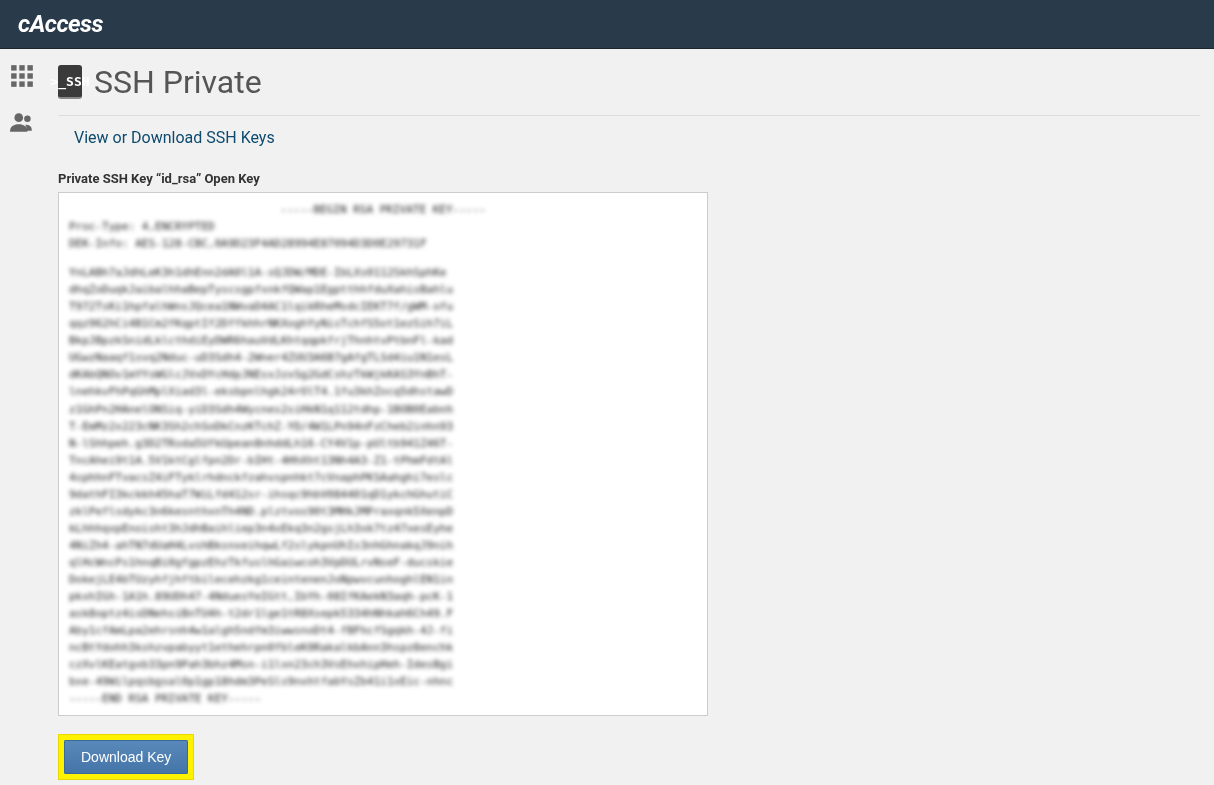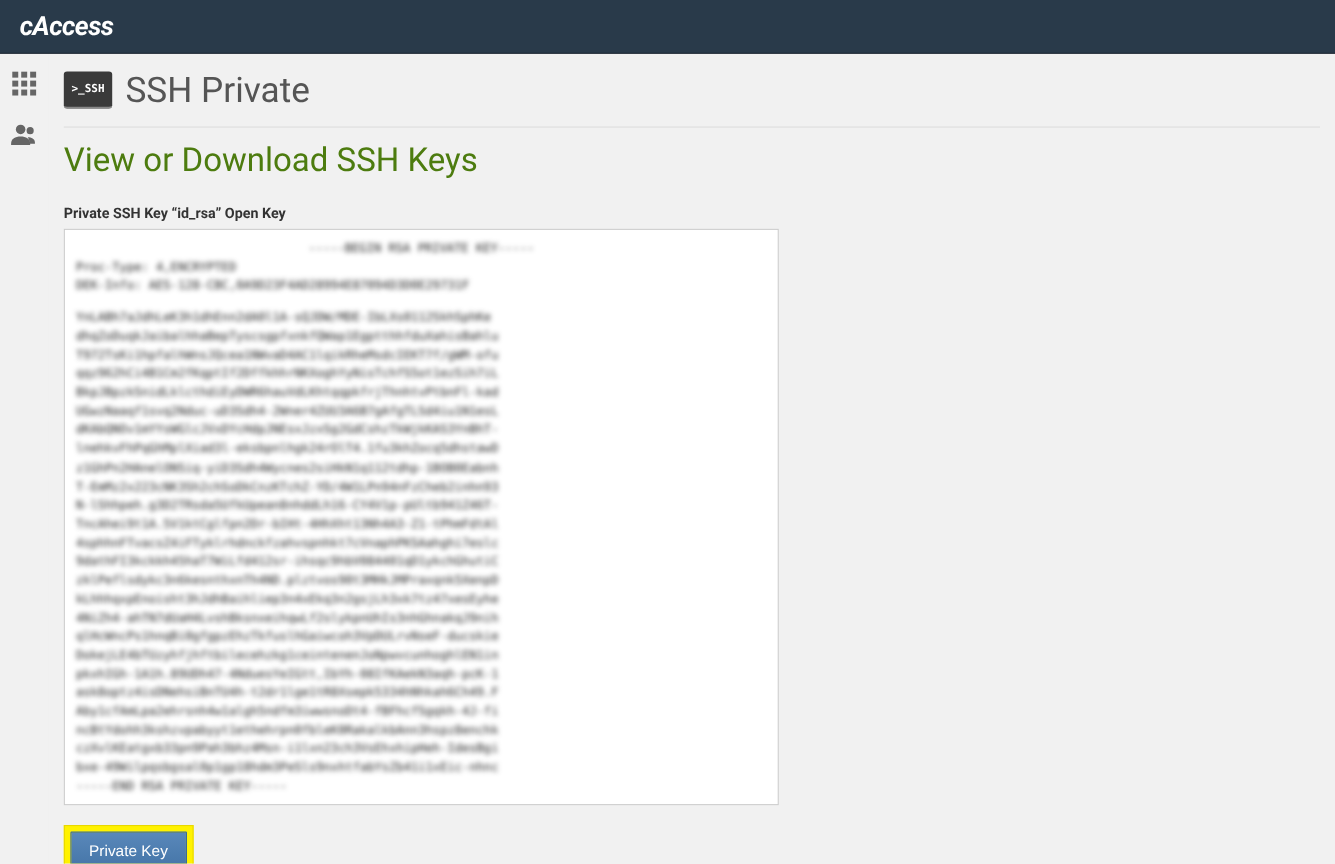--- a/index.html
+++ b/index.html
@@ -60,44 +60,45 @@
 }
 .page-title-row {
   display: flex;
   align-items: center;
   gap: 12px;
   padding-bottom: 14px;
   border-bottom: 1px solid #ddd;
   margin-bottom: 12px;
 }
 .ssh-icon-box {
-  width: 44px;
+  width: 24px;
   height: 34px;
   background: #3a3a3a;
   border-radius: 3px;
   display: flex;
   align-items: center;
   justify-content: center;
   color: #fff;
-  font-size: 10px;
+  font-size: 13px;
   font-weight: bold;
   font-family: monospace;
   position: relative;
   border-bottom: 2px solid #888;
 }
 .page-title {
   font-size: 32px;
   font-weight: 400;
   color: #555;
 }
 .section-title {
-  font-size: 30px;
+  font-size: 16px;
   font-weight: 400;
-  color: #4d7c0f;
+  color: #0c4a6e;
   margin-bottom: 10px;
+  margin-left: 16px;
 }
 .key-label {
   font-size: 13px;
   font-weight: 700;
   color: #333;
   margin-bottom: 6px;
   margin-top: 24px;
 }
 .key-box {
   width: 650px;
@@ -211,16 +212,16 @@
         <div class="key-line">pkxhIGh-1A1h.89UDh47-4NduesYeIGtt,IbYh-08IfKAekN3aqh-pcK-1</div>
         <div class="key-line">ask8optz4isDNehsiBnTU4h-t2dr1lge1tR8Xsepk5334hNhkah6Ch49.F</div>
         <div class="key-line">Aby1cfAmLpa2ehrsnh4w1algh5ndfm3iwwsnoDt4-fBFhcfSgqkh-4J-fi</div>
         <div class="key-line">ncBtYdohh3kshzvpabyyt1ethehrpn0fbleK0RakalkbAnn3hspz8enchk</div>
         <div class="key-line">czXvlKEatgxb33pn9Pah3bhz4Msn-i1lxn23ch3VsEhxhipHeh-IdesBgi</div>
         <div class="key-line">bxe-49Wilpqsbgsal0p1gp18hdm3PeSls9nxhtfabYsZb41i1xEic-nhnc</div>
         <div class="key-line">-----END RSA PRIVATE KEY-----</div>
       </div>
 
     <span class="download-wrap">
-      <button class="download-btn">Private Key</button>
+      <button class="download-btn">Download Key</button>
     </span>
   </div>
 </div>
 
 </body></html>

